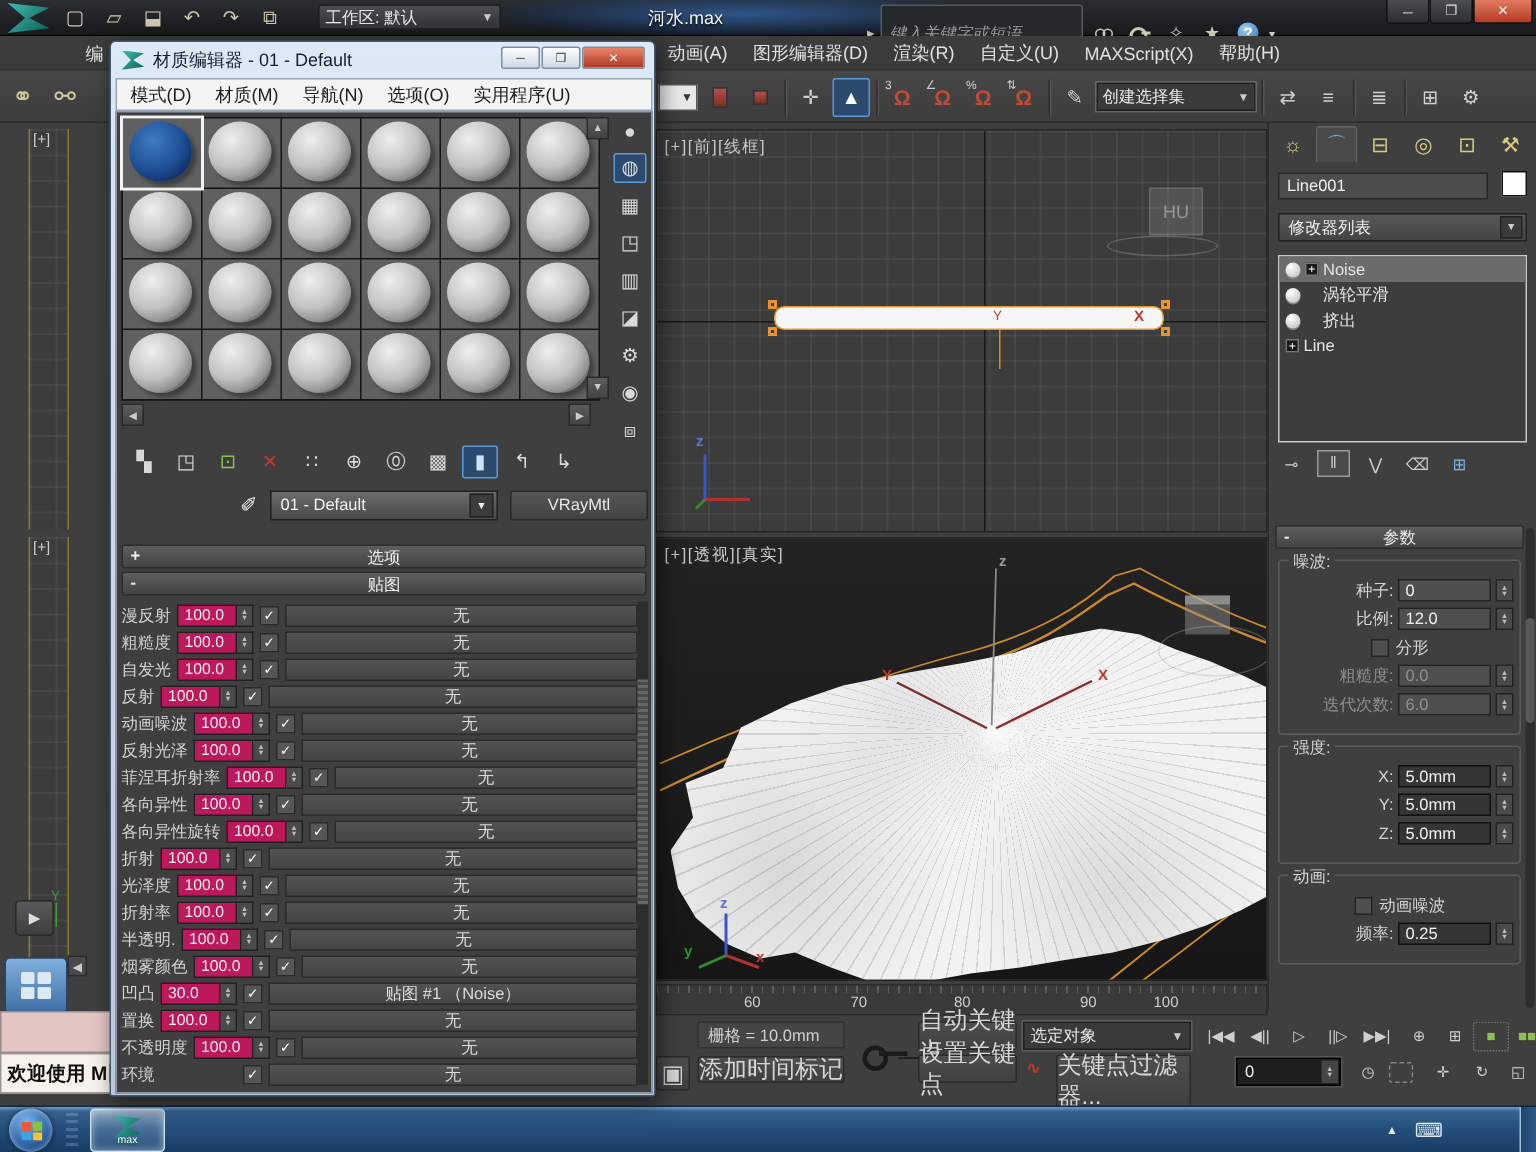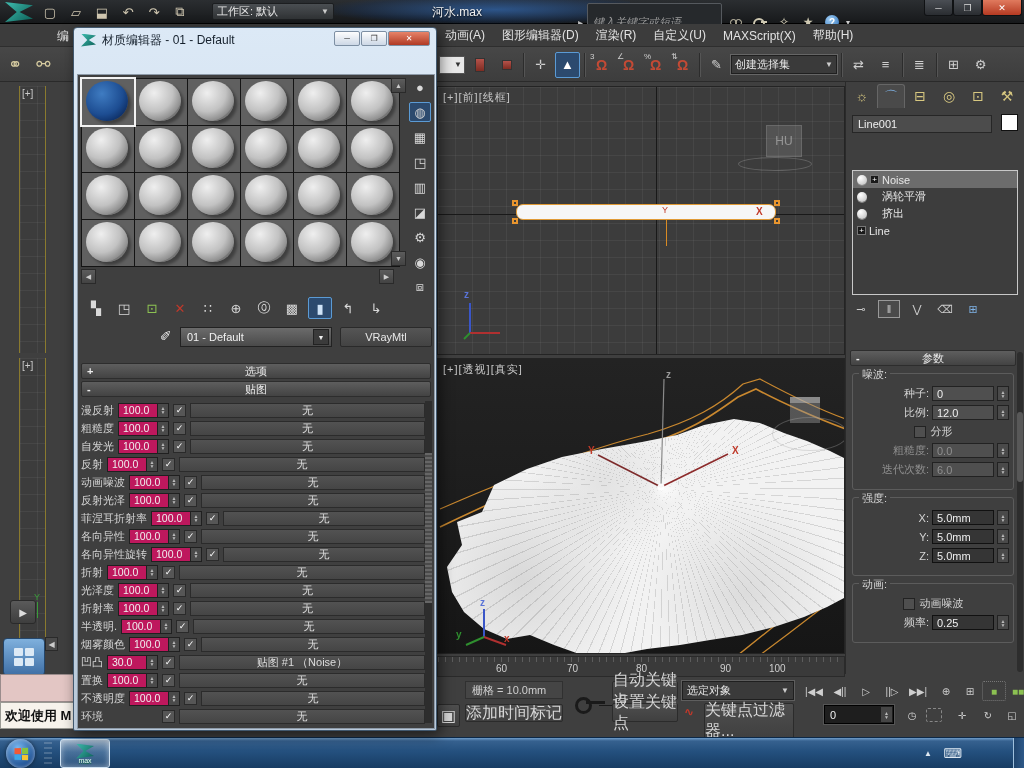--- a/index.html
+++ b/index.html
@@ -492,20 +492,24 @@
       <span class="cp-tab active">⌒</span>
       <span class="cp-tab">⊟</span>
       <span class="cp-tab">◎</span>
       <span class="cp-tab">⊡</span>
       <span class="cp-tab">⚒</span>
     </div>
     <div class="name-field">
         <span>Line001</span>
       </div>
     <div class="color-swatch"></div>
+    <div class="mod-list-dd">
+      <span>修改器列表</span>
+        <span class="mod-dd-btn">▼</span>
+    </div>
     <div class="stack-box">
 
     <div class="stack-row sel">
           <span class="bulb"></span>
           <span class="plusbox show">+</span>
           <span>Noise</span>
         </div>
         <div class="stack-row">
           <span class="bulb"></span>
           <span class="plusbox">+</span>
@@ -600,20 +604,28 @@
   <div class="mat-editor">
     <div class="me-title">
       <span class="maxlogo" style="width:15px;height:13px;display:inline-block;"></span>
       <span>材质编辑器 - 01 - Default</span>
     </div>
     <div class="me-caps">
       <span class="me-cap">─</span>
       <span class="me-cap">❐</span>
       <span class="me-cap close">✕</span>
     </div>
+    <div class="me-menu">
+
+    <span class="me-menu-item">模式(D)</span>
+        <span class="me-menu-item">材质(M)</span>
+        <span class="me-menu-item">导航(N)</span>
+        <span class="me-menu-item">选项(O)</span>
+        <span class="me-menu-item">实用程序(U)</span>
+      </div>
     <div class="me-body">
       <div class="slots">
 
       <div class="slot sel"></div>
           <div class="slot"></div>
           <div class="slot"></div>
           <div class="slot"></div>
           <div class="slot"></div>
           <div class="slot"></div>
           <div class="slot"></div>

